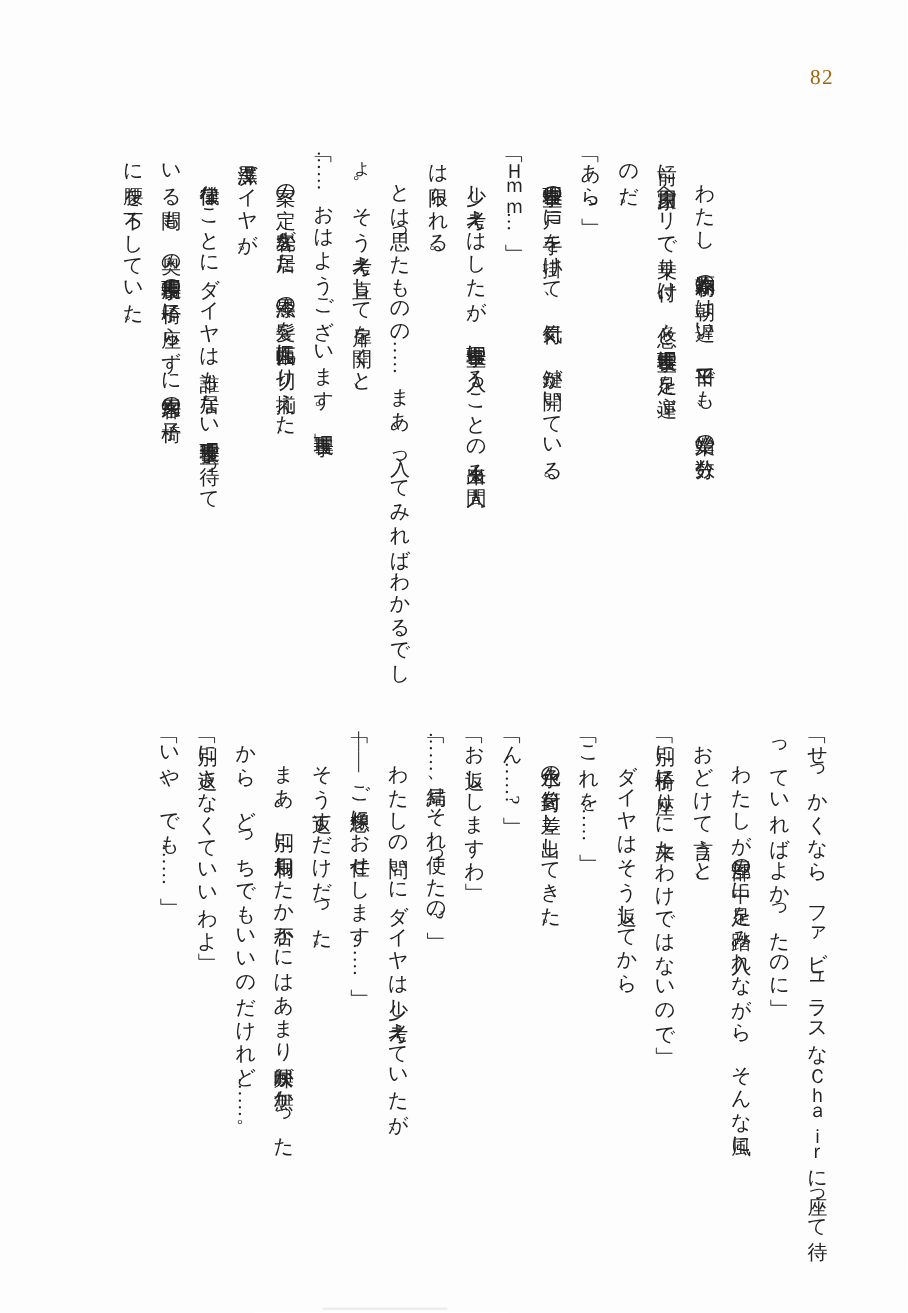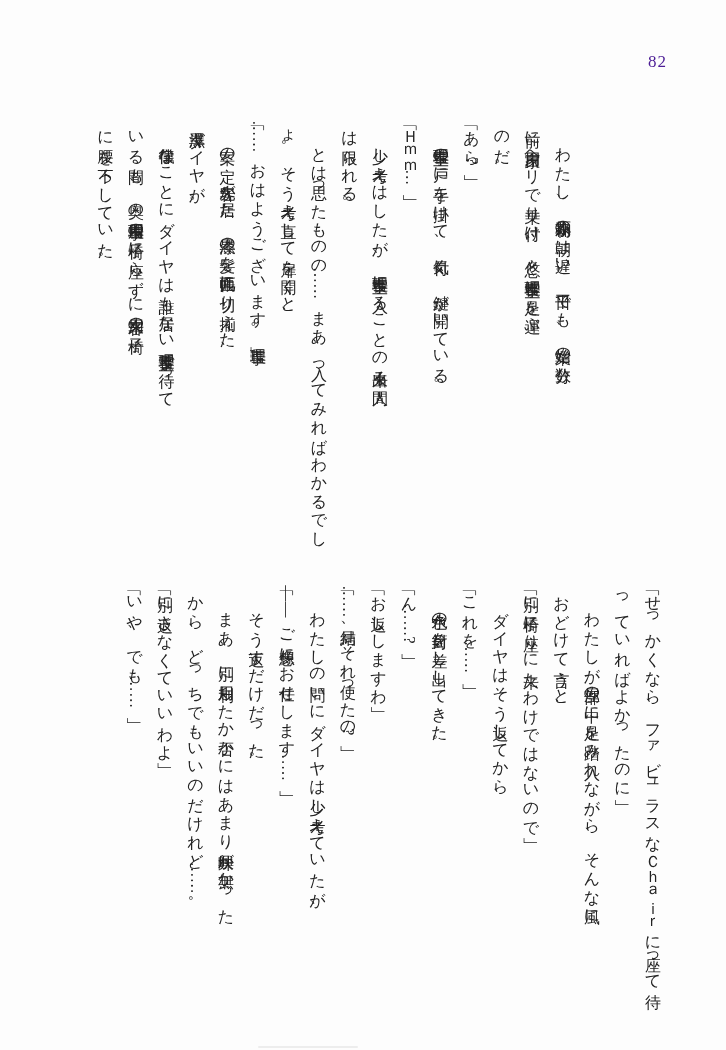--- a/index.html
+++ b/index.html
@@ -15,21 +15,21 @@
     overflow: hidden;
     font-family: "Liberation Serif", "DejaVu Serif", serif;
     color: #222222;
   }
   .page-number {
     position: absolute;
     top: 52px;
     right: 59px;
     font-size: 17px;
     letter-spacing: 1px;
-    color: #4c1d95;
+    color: #a16207;
   }
   .tblock {
     position: absolute;
     writing-mode: vertical-rl;
     text-orientation: mixed;
     font-size: 16px;
     letter-spacing: 0.3px;
     white-space: nowrap;
     height: 440px;
   }

